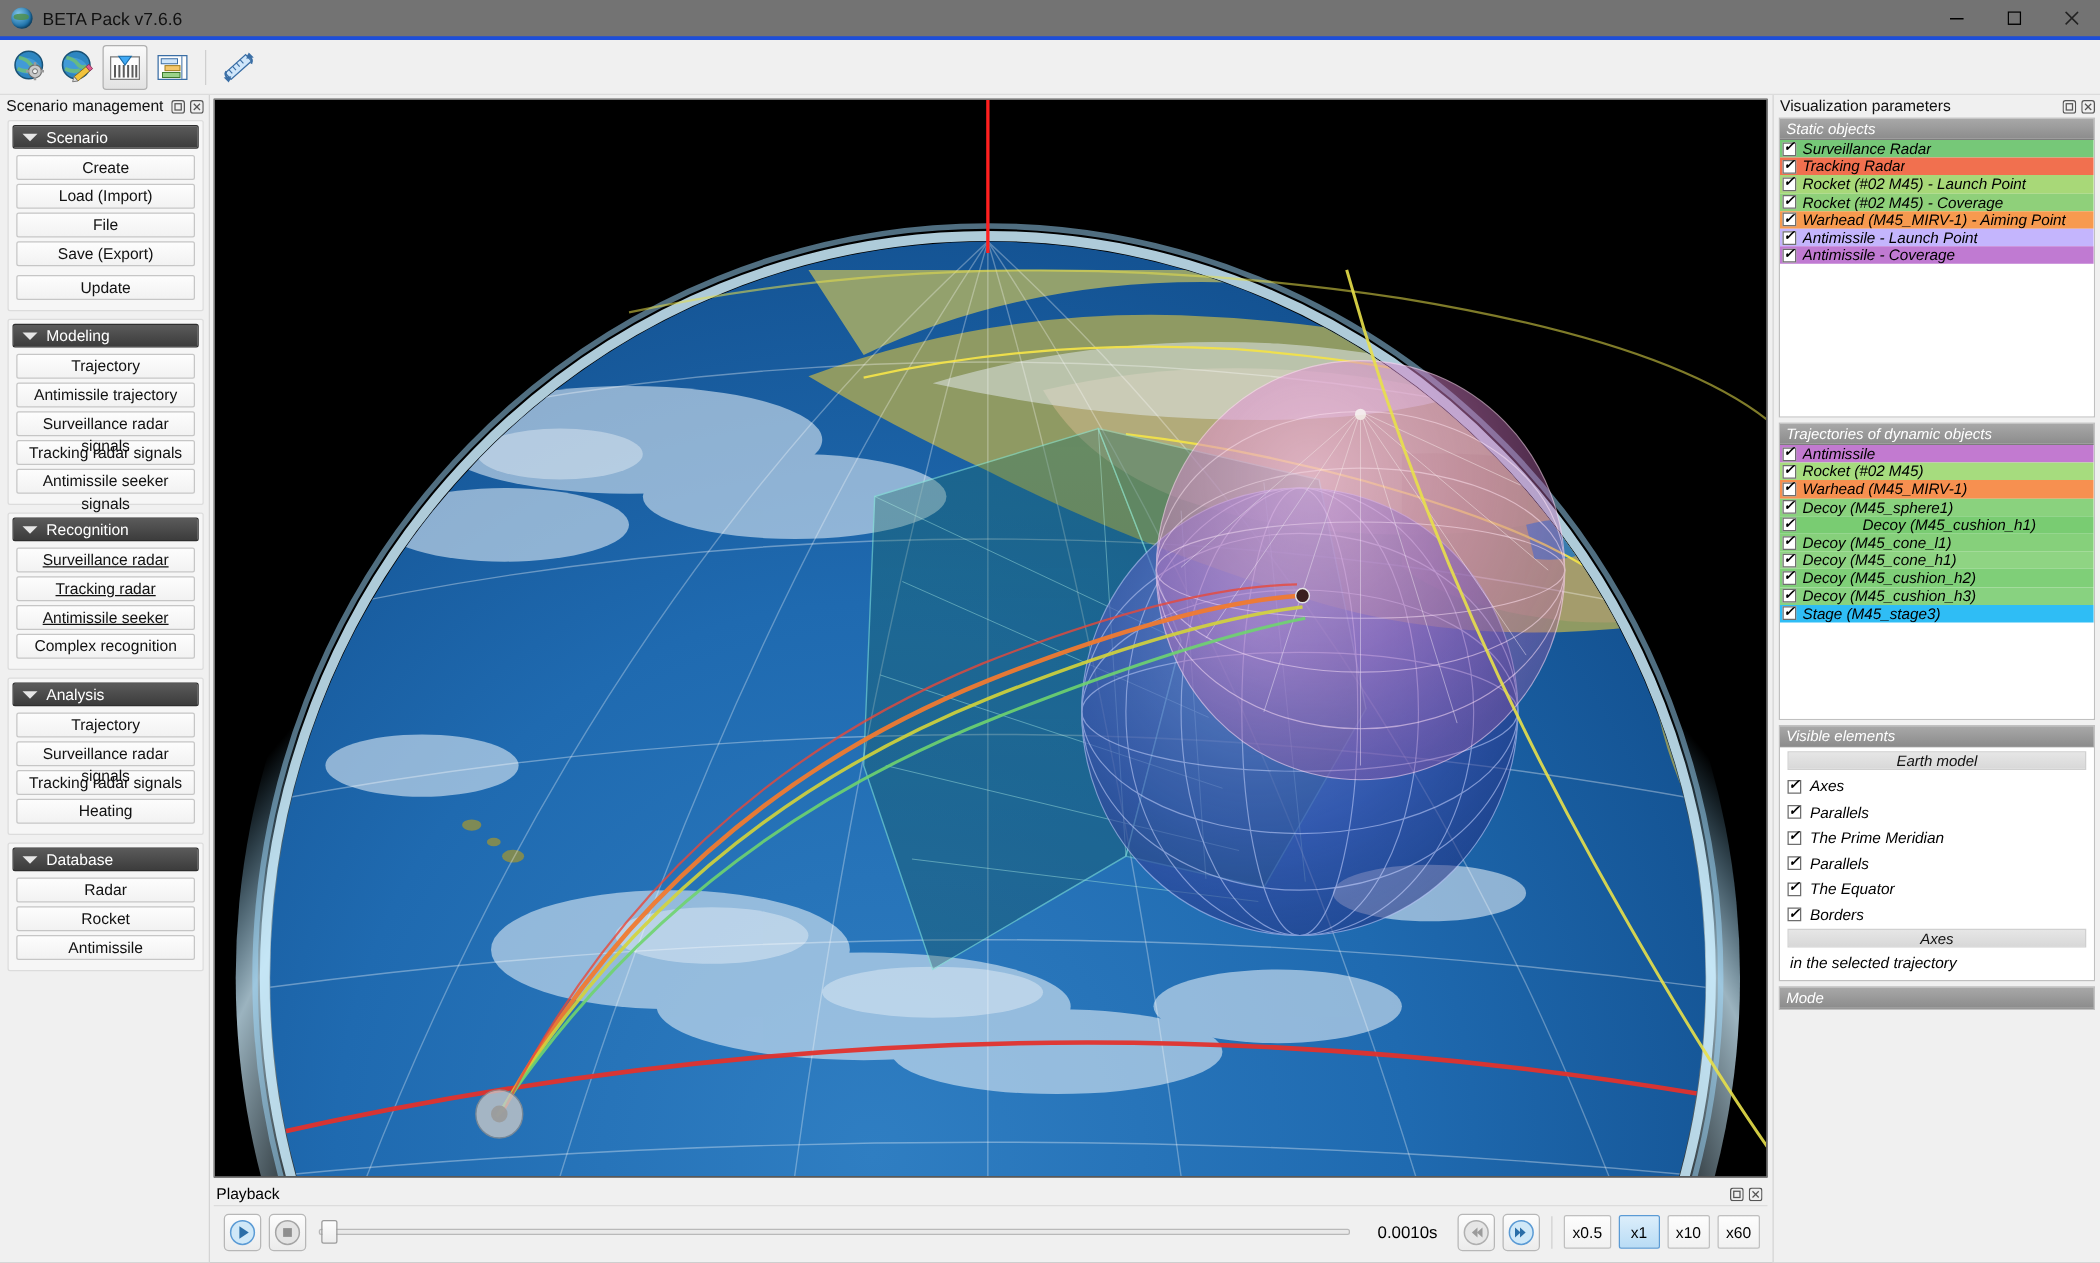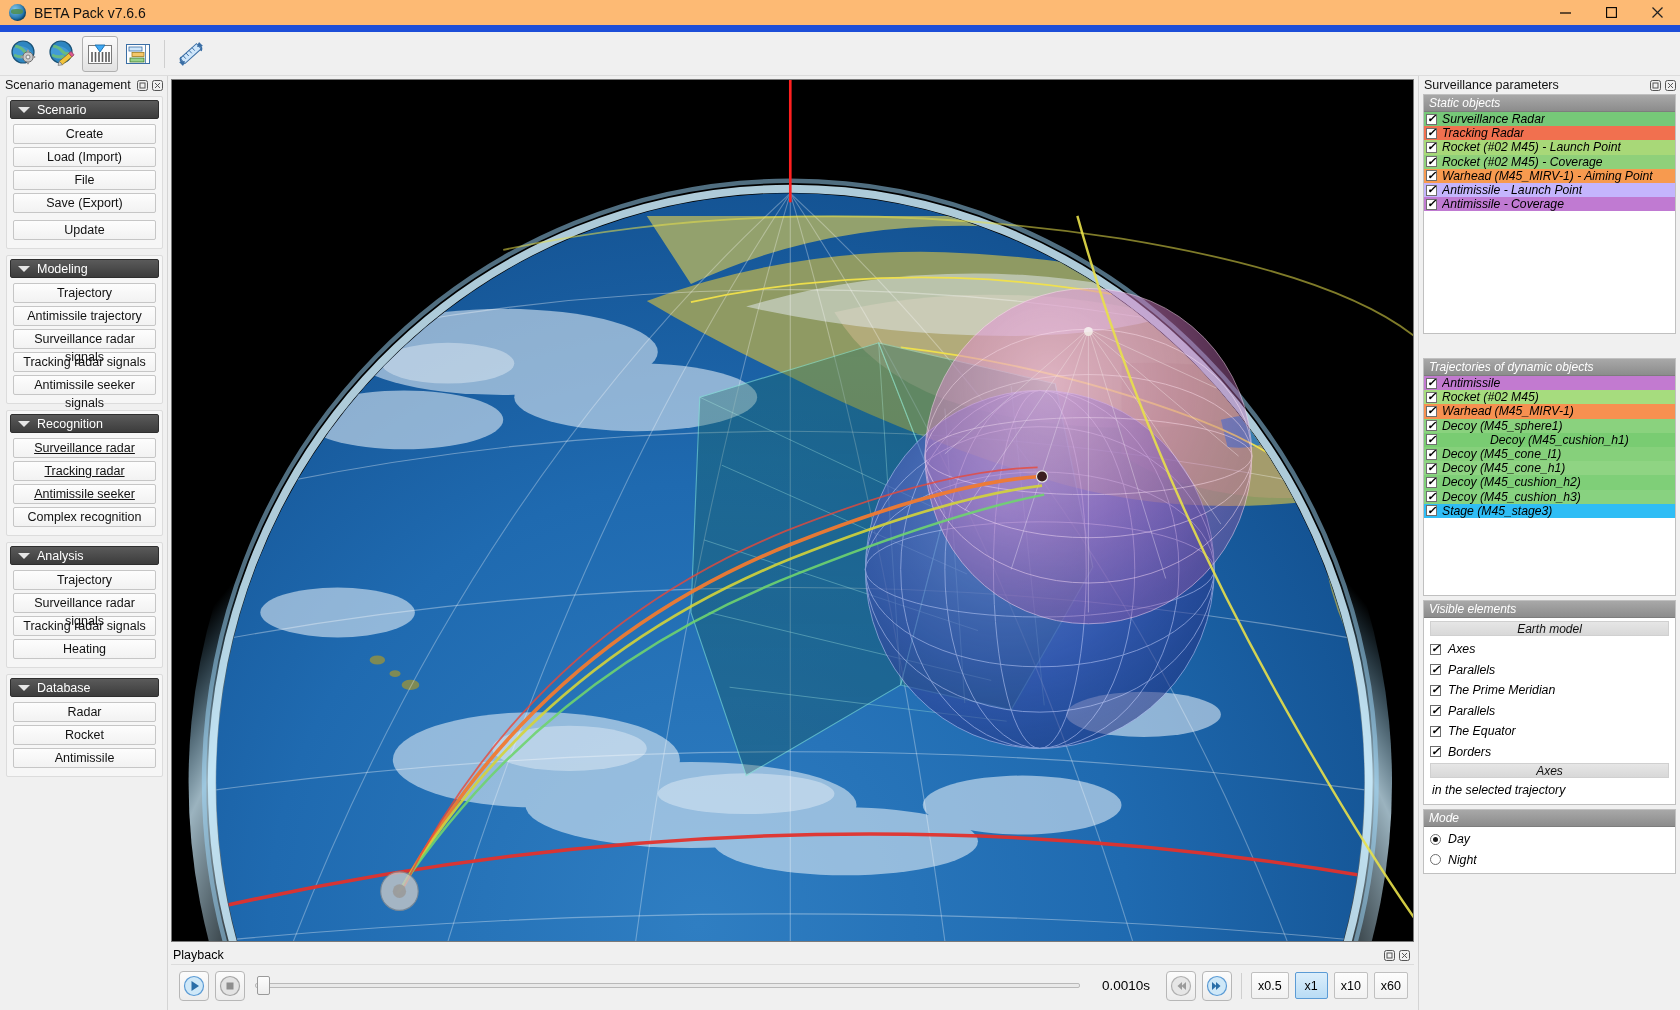--- a/index.html
+++ b/index.html
@@ -9,22 +9,22 @@
     overflow: hidden;
     font-family: "Liberation Sans", sans-serif;
     font-size: 13px;
     color: #000;
     background: #f0f0f0;
   }
   #app { position: relative; width: 1680px; height: 1010px; display: flex; flex-direction: column; background: #f0f0f0; }
 
   
   .titlebar {
-    height: 32px; background: #fdba74; display: flex; align-items: center;
-    flex: 0 0 32px; border-bottom: 7px solid #1d4ed8;
+    height: 32px; background: #737373; display: flex; align-items: center;
+    flex: 0 0 32px; border-bottom: 3px solid #1d4ed8;
   }
   .titlebar .app-icon {
     width: 17px; height: 17px; margin: 0 8px 0 9px; border-radius: 50%;
     background: radial-gradient(circle at 35% 30%, #7fc4e8, #1b6fa8 65%, #0d4a73);
     box-shadow: inset -1px -1px 2px rgba(0,0,0,.4);
     position: relative; overflow: hidden;
   }
   .titlebar .app-icon:after {
     content:""; position:absolute; left:2px; top:5px; width:12px; height:5px;
     background:#4f8f4f; border-radius:40%; opacity:.85;
@@ -570,21 +570,21 @@
           <button class="spd">x0.5</button>
           <button class="spd active">x1</button>
           <button class="spd">x10</button>
           <button class="spd">x60</button>
         </div>
       </div>
     </div>
 
     <div class="rightpanel">
       <div class="dockhdr">
-        <span>Surveillance parameters</span>
+        <span>Visualization parameters</span>
         <span class="sp">
           <span class="dockbtn">
             <svg width="11" height="11" viewBox="0 0 11 11">
                 <rect x="0.5" y="0.5" width="10" height="10" rx="2" fill="none" stroke="#555"></rect>
                 <rect x="3" y="3" width="5" height="5" fill="none" stroke="#555"></rect>
               </svg>
           </span>
           <span class="dockbtn">
             <svg width="11" height="11" viewBox="0 0 11 11">
                 <rect x="0.5" y="0.5" width="10" height="10" rx="2" fill="none" stroke="#555"></rect>
@@ -624,21 +624,21 @@
                 <span class="cb checked"></span>
                 <span class="lbl">Antimissile - Launch Point</span>
               </div>
               <div class="lrow" style="background: rgb(192, 122, 210);">
                 <span class="cb checked"></span>
                 <span class="lbl">Antimissile - Coverage</span>
               </div>
             </div>
         </div>
 
-        <div class="section" style="height:238px;margin-top:20px;">
+        <div class="section" style="height:238px;">
           <div class="sec-hdr">Trajectories of dynamic objects</div>
           <div class="listbox" id="traj-list">
               <div class="lrow" style="background: rgb(194, 122, 208);">
                 <span class="cb checked"></span>
                 <span class="lbl">Antimissile</span>
               </div>
               <div class="lrow" style="background: rgb(166, 220, 126);">
                 <span class="cb checked"></span>
                 <span class="lbl">Rocket (#02 M45)</span>
               </div>
@@ -707,29 +707,19 @@
                   <span>Borders</span>
                 </div>
               </div>
             <div class="grpbar">Axes</div>
             <div class="vnote">in the selected trajectory</div>
           </div>
         </div>
 
         <div class="section">
           <div class="sec-hdr">Mode</div>
-          <div class="vis-list" id="mode-items">
-              <div class="vrow">
-                <span class="radio sel"></span>
-                <span>Day</span>
-              </div>
-              <div class="vrow">
-                <span class="radio"></span>
-                <span>Night</span>
-              </div>
-            </div>
         </div>
 
       </div>
     </div>
 
   </div>
 </div>
 
 </body></html>

